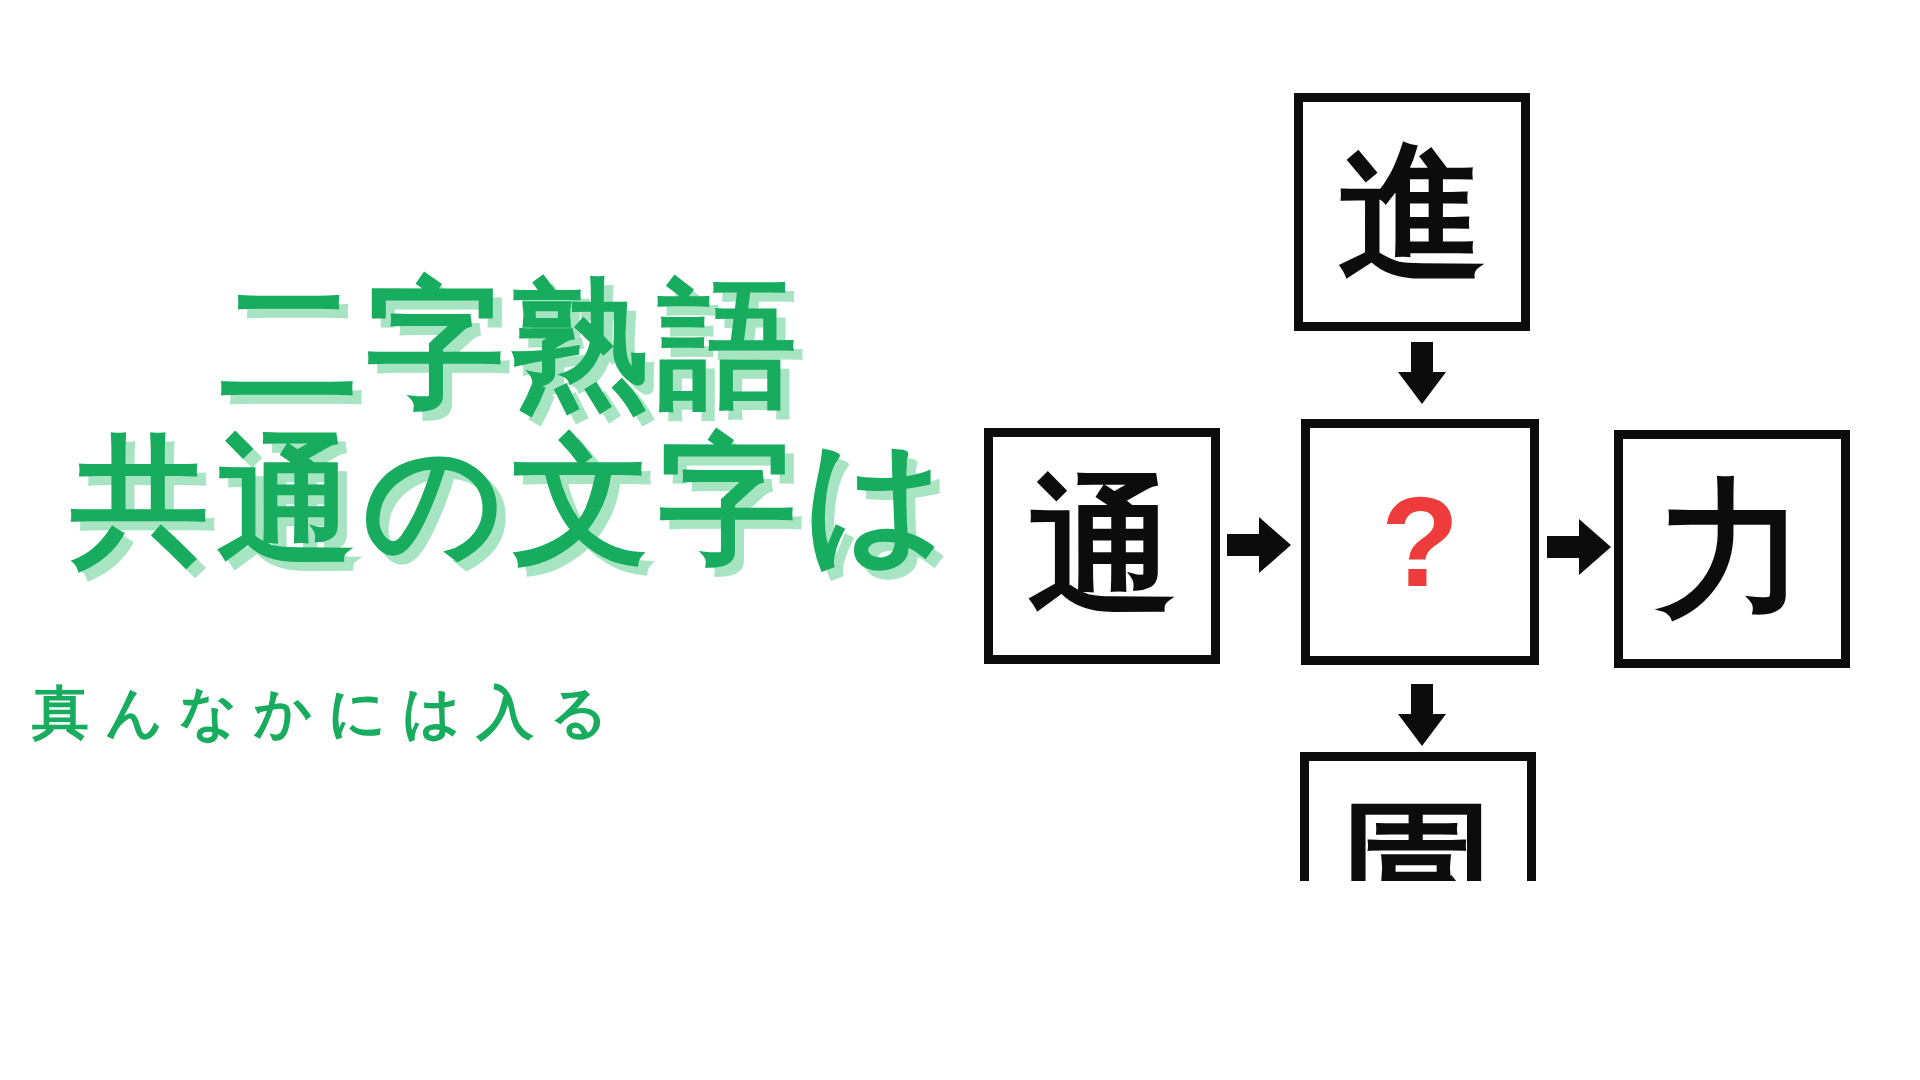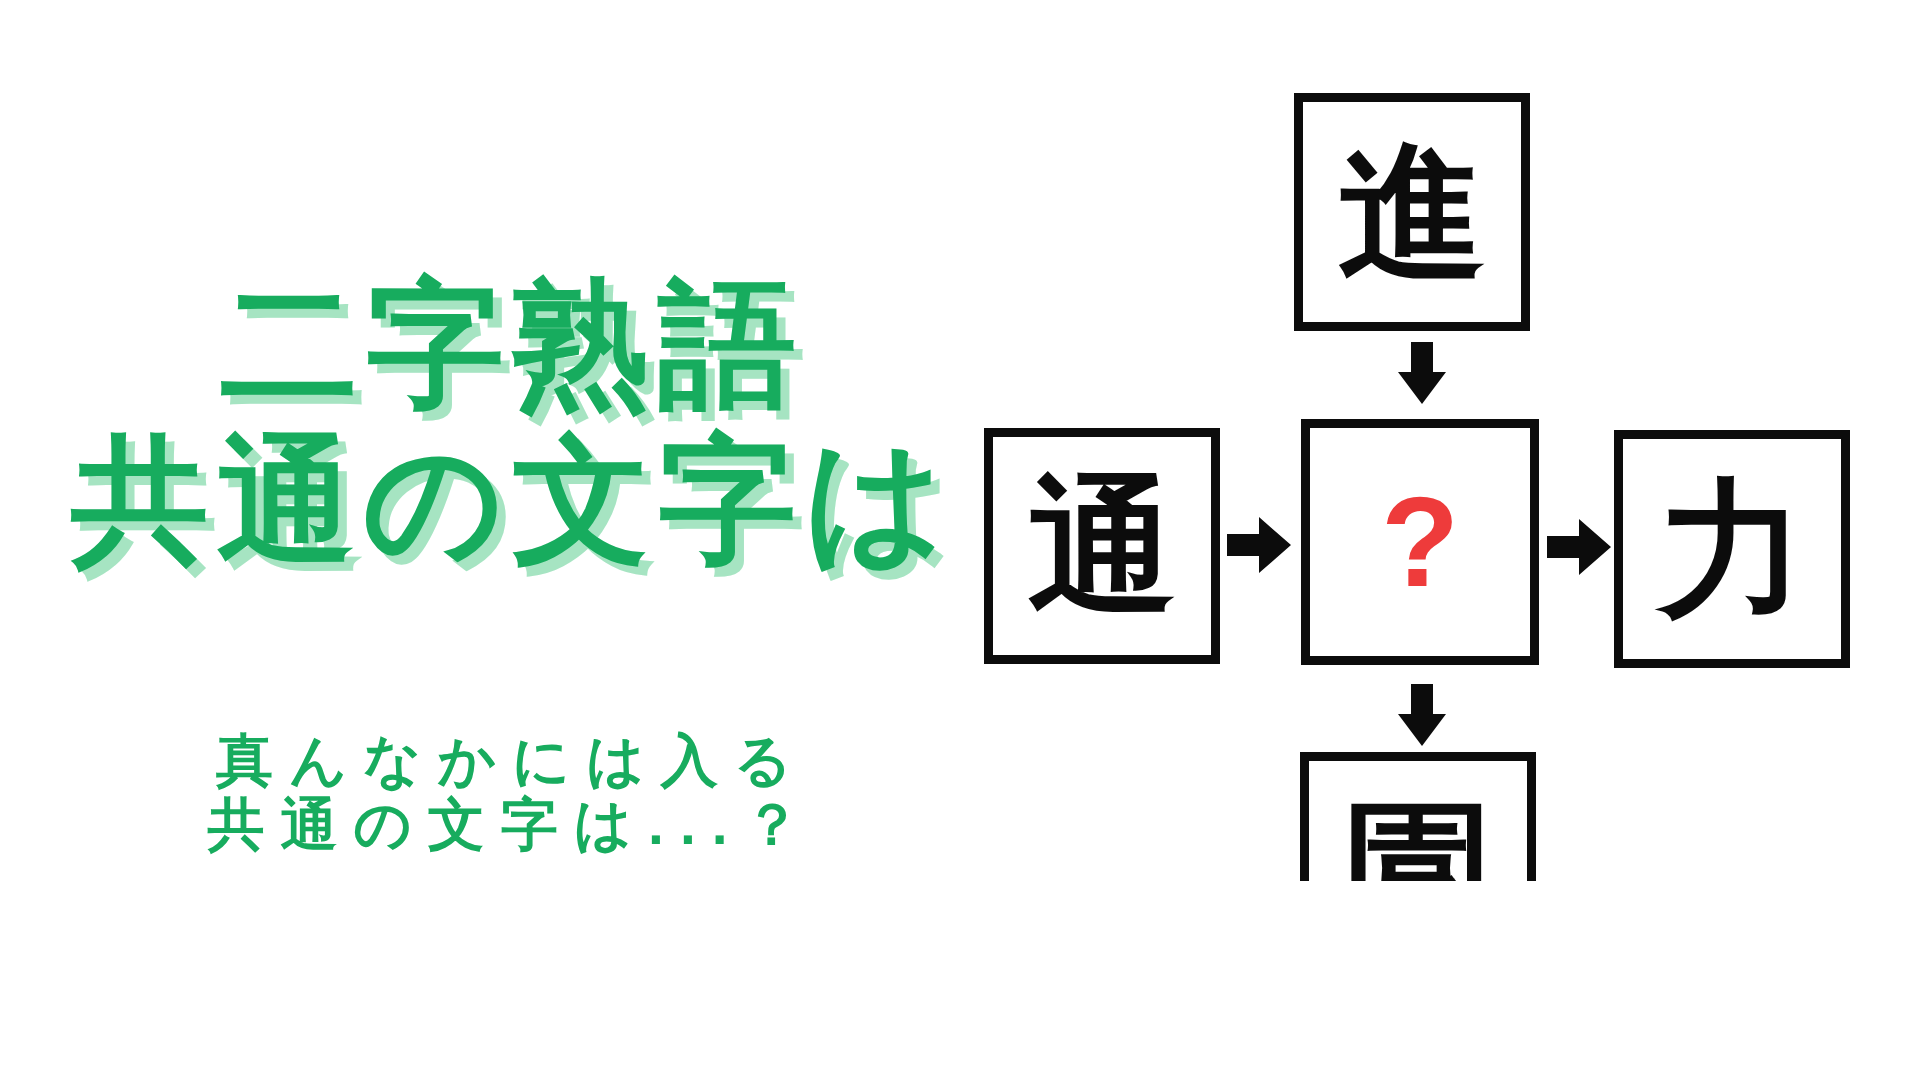--- a/index.html
+++ b/index.html
@@ -29,28 +29,26 @@
     letter-spacing: 8px;
     color: var(--title-green, #17ac5e);
     text-shadow: 9px 9px 0 var(--title-shadow, #a6e4c2);
     white-space: nowrap;
   }
   .subtitle {
     position: absolute;
     left: 32px;
     top: 680px;
     width: 960px;
-    text-align: center;
     font-size: 57px;
     line-height: 64px;
     font-weight: 900;
     letter-spacing: 16px;
     color: var(--title-green, #17ac5e);
     white-space: nowrap;
-    margin-top: 48px;
   }
 
   
   .cell {
     position: absolute;
     box-sizing: border-box;
     border: 9px solid var(--ink, #0c0c0c);
     background: #ffffff;
     display: flex;
     align-items: center;
@@ -86,21 +84,20 @@
 
 <div class="canvas">
 
   <div class="title">
     <div>二字熟語</div>
     <div>共通の文字は</div>
   </div>
 
   <div class="subtitle">
     <div>真んなかには入る</div>
-    <div>共通の文字は...？</div>
   </div>
 
   <div>
 
     <div class="cell cell--top">
       <span class="glyph">進</span>
     </div>
 
     <div class="cell cell--left">
       <span class="glyph">通</span>

